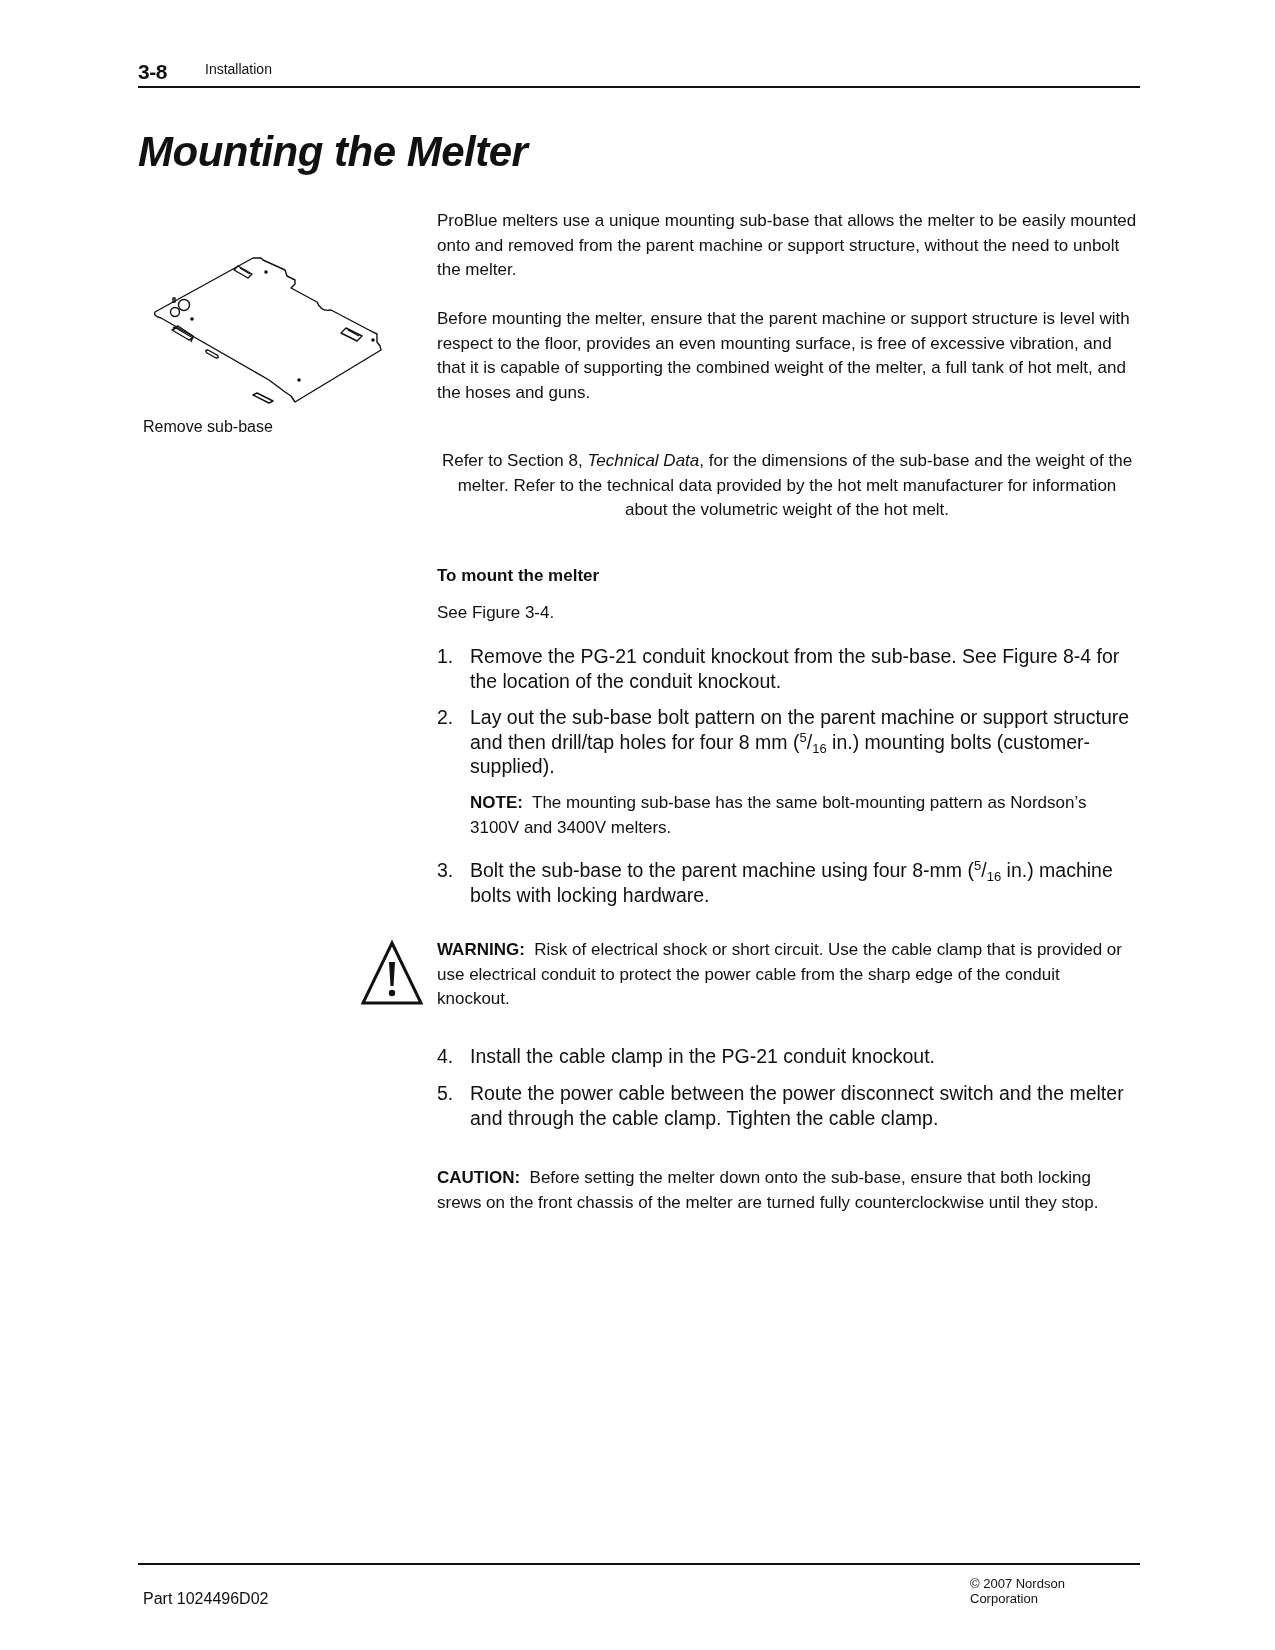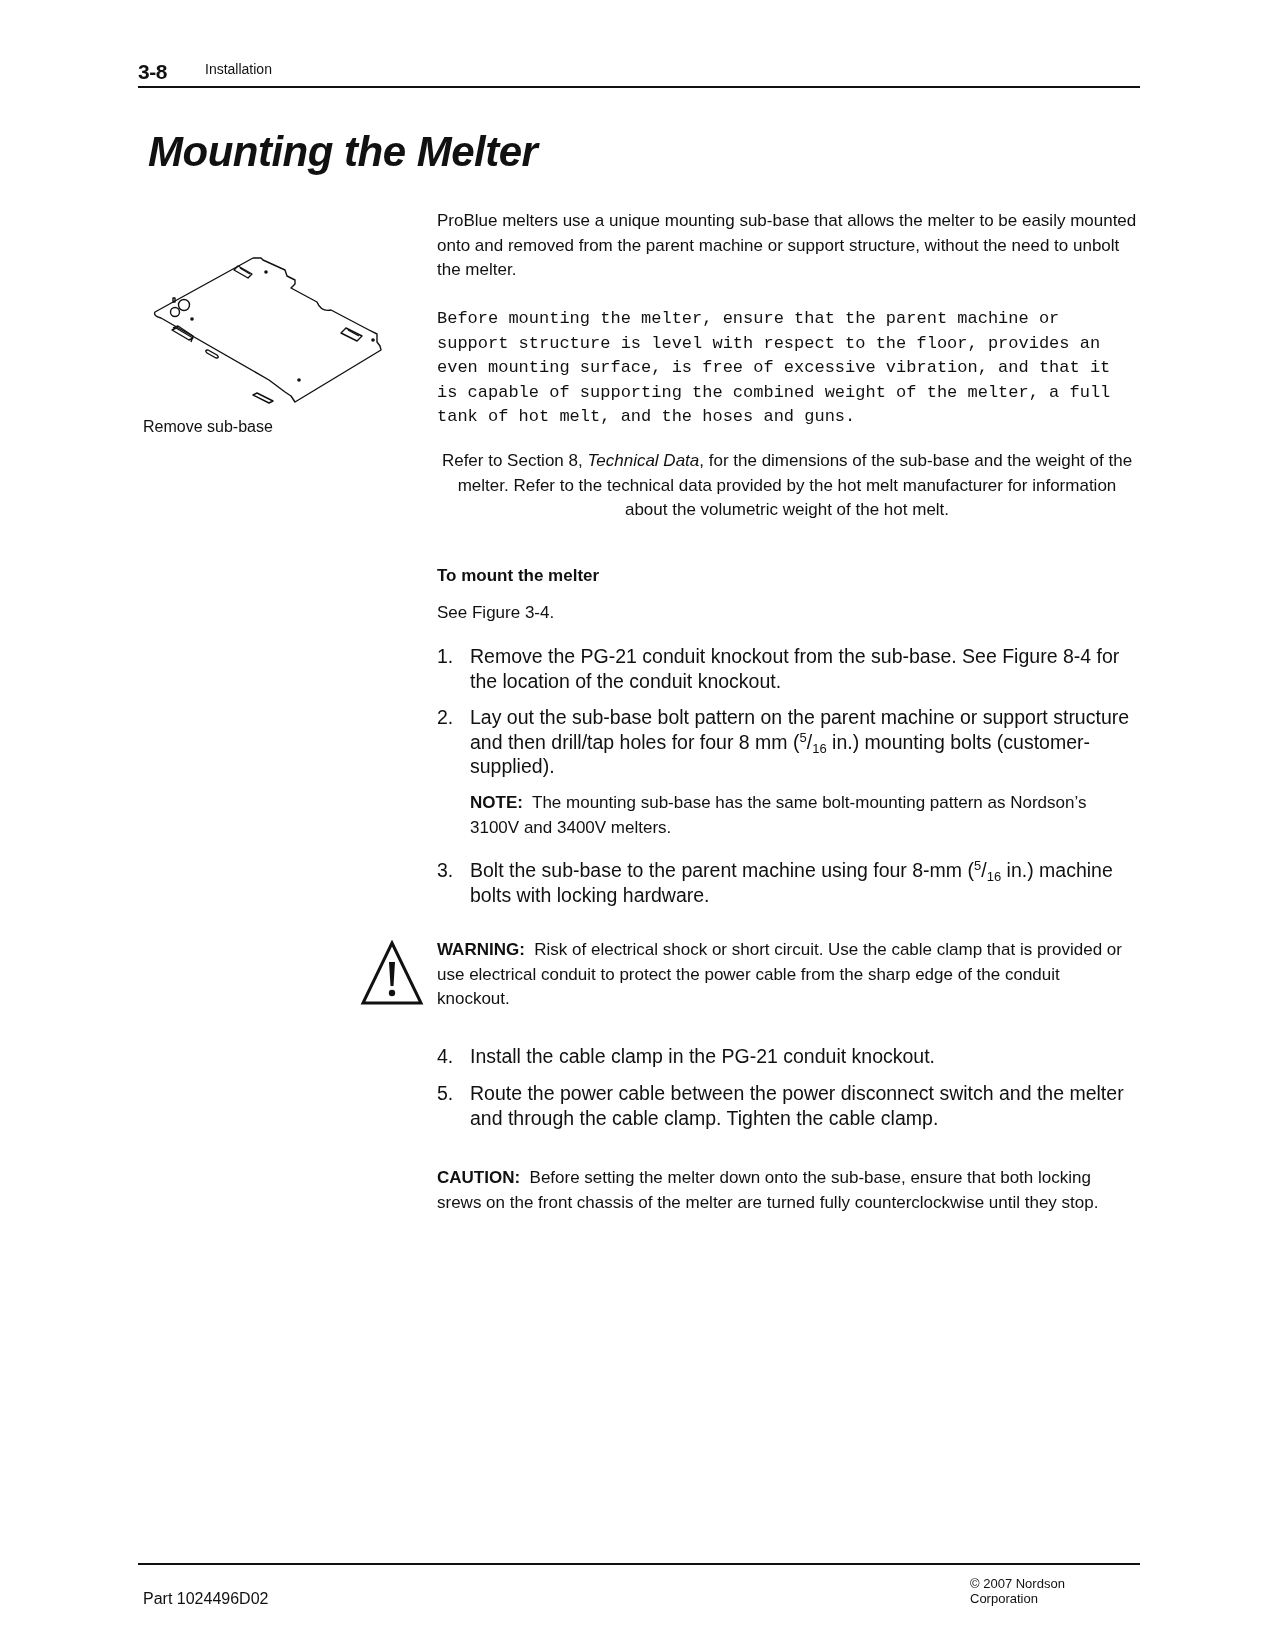--- a/index.html
+++ b/index.html
@@ -6,35 +6,35 @@
   body { width: 1275px; height: 1650px; position: relative; overflow: hidden;
          font-family: "Liberation Sans", "DejaVu Sans", sans-serif; color: #111; }
   .abs { position: absolute; }
 
   
   #hdr-num { left: 138px; top: 60px; font-size: 21px; font-weight: bold; letter-spacing: -0.5px; }
   #hdr-sec { left: 205px; top: 61px; font-size: 14px; }
   #hdr-rule { left: 138px; top: 86px; width: 1002px; height: 2px; background: #111; }
 
   
-  #title { left: 148px; top: 128px; font-size: 42px; font-weight: bold; font-style: italic; letter-spacing: -0.5px; }
+  #title { left: 138px; top: 128px; font-size: 42px; font-weight: bold; font-style: italic; letter-spacing: -0.5px; }
 
   
   #figure { left: 145px; top: 250px; width: 260px; height: 160px; }
   #caption { left: 143px; top: 418px; font-size: 16px; }
 
   
   .col { left: 437px; width: 700px; font-size: 17px; line-height: 24.5px; }
   b { font-weight: bold; }
   i { font-style: italic; }
   .frac sup { font-size: 13px; vertical-align: 7px; line-height: 0; }
   .frac sub { font-size: 13px; vertical-align: -4px; line-height: 0; }
 
   #p1 { top: 192px; }
-  #p2 { top: 290px; font-family: Liberation Mono, monospace; }
+  #p2 { top: 290px; }
   #p3 { top: 432px; text-align: center; }
   #sub-heading { top: 564px; font-weight: bold; }
   #see-fig { top: 601px; }
 
   .step { position: absolute; left: 437px; width: 700px; font-size: 19.5px; line-height: 24.5px; }
   .step .num { position: absolute; left: 0; top: 0; }
   .step .txt { margin-left: 33px; display: block; }
 
   #step1 { top: 644px; }
   #step2 { top: 705px; }

